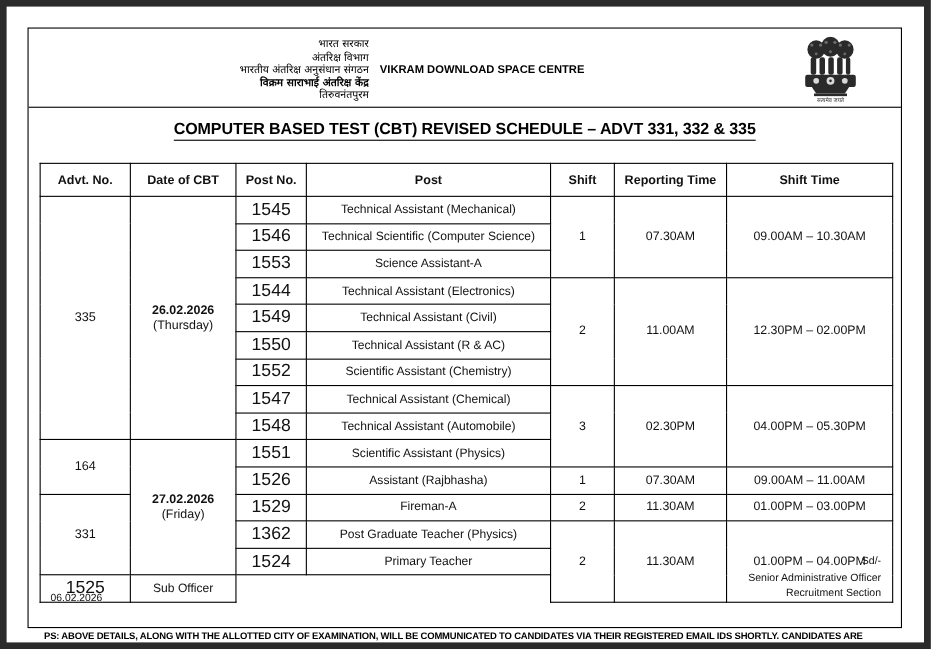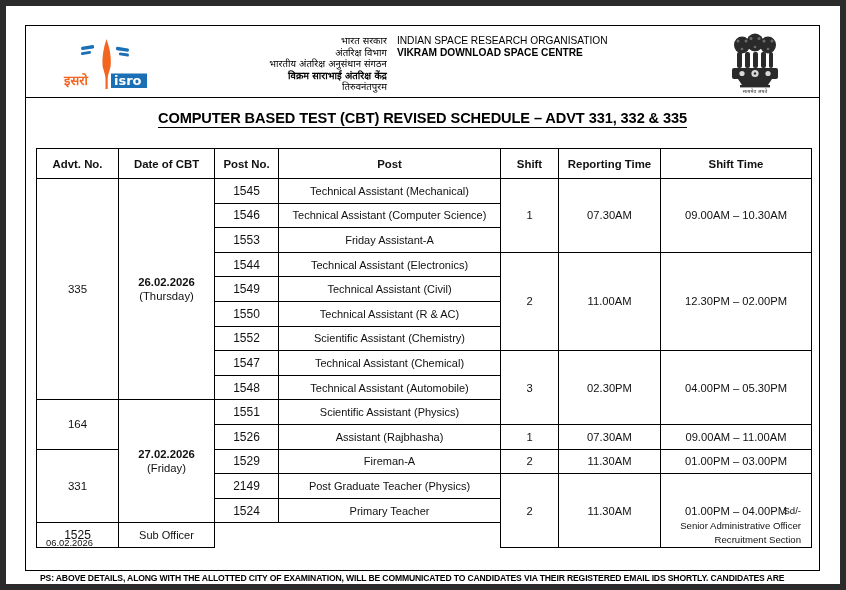--- a/index.html
+++ b/index.html
@@ -56,20 +56,21 @@
   }
   .mh-text {
     flex: 1 1 auto;
     display: flex;
     justify-content: center;
     align-items: center;
   }
   .mh-inner {
     display: flex;
     gap: 10px;
+    align-items: center;
   }
   .mh-hi {
     text-align: right;
     font-family: "DejaVu Sans", sans-serif;
     font-size: 9.6px;
     line-height: 11.6px;
     color: #000;
     white-space: nowrap;
   }
   .mh-hi div.b { font-weight: bold; }
@@ -121,21 +122,21 @@
     text-align: center;
     vertical-align: middle;
     padding: 2px 3px;
   }
   table.sched th {
     font-weight: bold;
     font-size: 11.4px;
     height: 23px;
     padding: 3px;
   }
-  td.postno { height: 19.6px; font-size: 12px; }
+  td.postno { height: 19.6px; font-size: 16px; }
   td.post {
     text-align: left;
     padding-left: 7px;
     font-size: 11px;
   }
   td.advt { font-size: 11.5px; }
   td.datecell { font-size: 11.3px; line-height: 14px; }
   td.datecell .d1 { font-weight: bold; }
   td.shift, td.rep, td.exam { font-size: 11.2px; }
 
@@ -184,51 +185,31 @@
   }
 </style>
 </head>
 <body>
 
 <div id="page">
   <div id="frame">
 
     <div class="masthead">
 
-      <div class="mh-logo">
-        <svg width="86" height="54" viewBox="0 0 86 54">
-
-          <g fill="#1B6FB5">
-            <rect x="18" y="9" width="13" height="3.4" rx="1.2" transform="rotate(-9 24 10)"></rect>
-            <rect x="18" y="14.5" width="10" height="3.0" rx="1.1" transform="rotate(-9 23 16)"></rect>
-            <rect x="53" y="10.5" width="13" height="3.4" rx="1.2" transform="rotate(9 59 12)"></rect>
-            <rect x="56" y="16" width="10" height="3.0" rx="1.1" transform="rotate(9 61 17)"></rect>
-          </g>
-
-          <path d="M43.5 2 C47 12 48.5 21 47.6 29.5 L43.6 43.5 L39.6 29.5 C38.8 21 40.2 12 43.5 2 Z" fill="#F26522"></path>
-          <path d="M43.6 27 L43.6 52" stroke="#F26522" stroke-width="2.2"></path>
-
-          <text x="1" y="48" font-family="DejaVu Sans, sans-serif" font-size="13" font-weight="bold" fill="#F26522">इसरो</text>
-
-          <rect x="48" y="36.5" width="36" height="14.5" fill="#1B6FB5"></rect>
-          <text x="51" y="48" font-family="DejaVu Sans, sans-serif" font-size="13" font-weight="bold" fill="#ffffff">isro</text>
-        </svg>
-      </div>
 
       <div class="mh-text">
         <div class="mh-inner">
           <div class="mh-hi">
             <div>भारत सरकार</div>
             <div>अंतरिक्ष विभाग</div>
             <div>भारतीय अंतरिक्ष अनुसंधान संगठन</div>
             <div class="b">विक्रम साराभाई अंतरिक्ष केंद्र</div>
             <div>तिरुवनंतपुरम</div>
           </div>
           <div class="mh-en">
-            <div>INDIAN SPACE RESEARCH ORGANISATION</div>
             <div class="b">VIKRAM DOWNLOAD SPACE CENTRE</div>
           </div>
         </div>
       </div>
 
       <div class="mh-emblem">
         <svg width="58" height="62" viewBox="0 0 58 62">
           <g fill="#2a2a2a">
 
             <ellipse cx="16" cy="12" rx="8" ry="8.5"></ellipse>
@@ -304,25 +285,25 @@
                 <div>(Thursday)</div>
               </td>
               <td class="postno">1545</td>
               <td class="post">Technical Assistant (Mechanical)</td>
               <td class="shift" rowspan="3">1</td>
               <td class="rep" rowspan="3">07.30AM</td>
               <td class="exam" rowspan="3">09.00AM – 10.30AM</td>
             </tr>
             <tr>
               <td class="postno">1546</td>
-              <td class="post">Technical Assistant (Computer Science)</td>
+              <td class="post">Technical Scientific (Computer Science)</td>
             </tr>
             <tr>
               <td class="postno">1553</td>
-              <td class="post">Friday Assistant-A</td>
+              <td class="post">Science Assistant-A</td>
             </tr>
             <tr>
               <td class="postno">1544</td>
               <td class="post">Technical Assistant (Electronics)</td>
               <td class="shift" rowspan="4">2</td>
               <td class="rep" rowspan="4">11.00AM</td>
               <td class="exam" rowspan="4">12.30PM – 02.00PM</td>
             </tr>
             <tr>
               <td class="postno">1549</td>
@@ -365,21 +346,21 @@
             </tr>
             <tr>
               <td class="advt" rowspan="3">331</td>
               <td class="postno">1529</td>
               <td class="post">Fireman-A</td>
               <td class="shift" rowspan="1">2</td>
               <td class="rep" rowspan="1">11.30AM</td>
               <td class="exam" rowspan="1">01.00PM – 03.00PM</td>
             </tr>
             <tr>
-              <td class="postno">2149</td>
+              <td class="postno">1362</td>
               <td class="post">Post Graduate Teacher (Physics)</td>
               <td class="shift" rowspan="3">2</td>
               <td class="rep" rowspan="3">11.30AM</td>
               <td class="exam" rowspan="3">01.00PM – 04.00PM</td>
             </tr>
             <tr>
               <td class="postno">1524</td>
               <td class="post">Primary Teacher</td>
             </tr>
             <tr>

